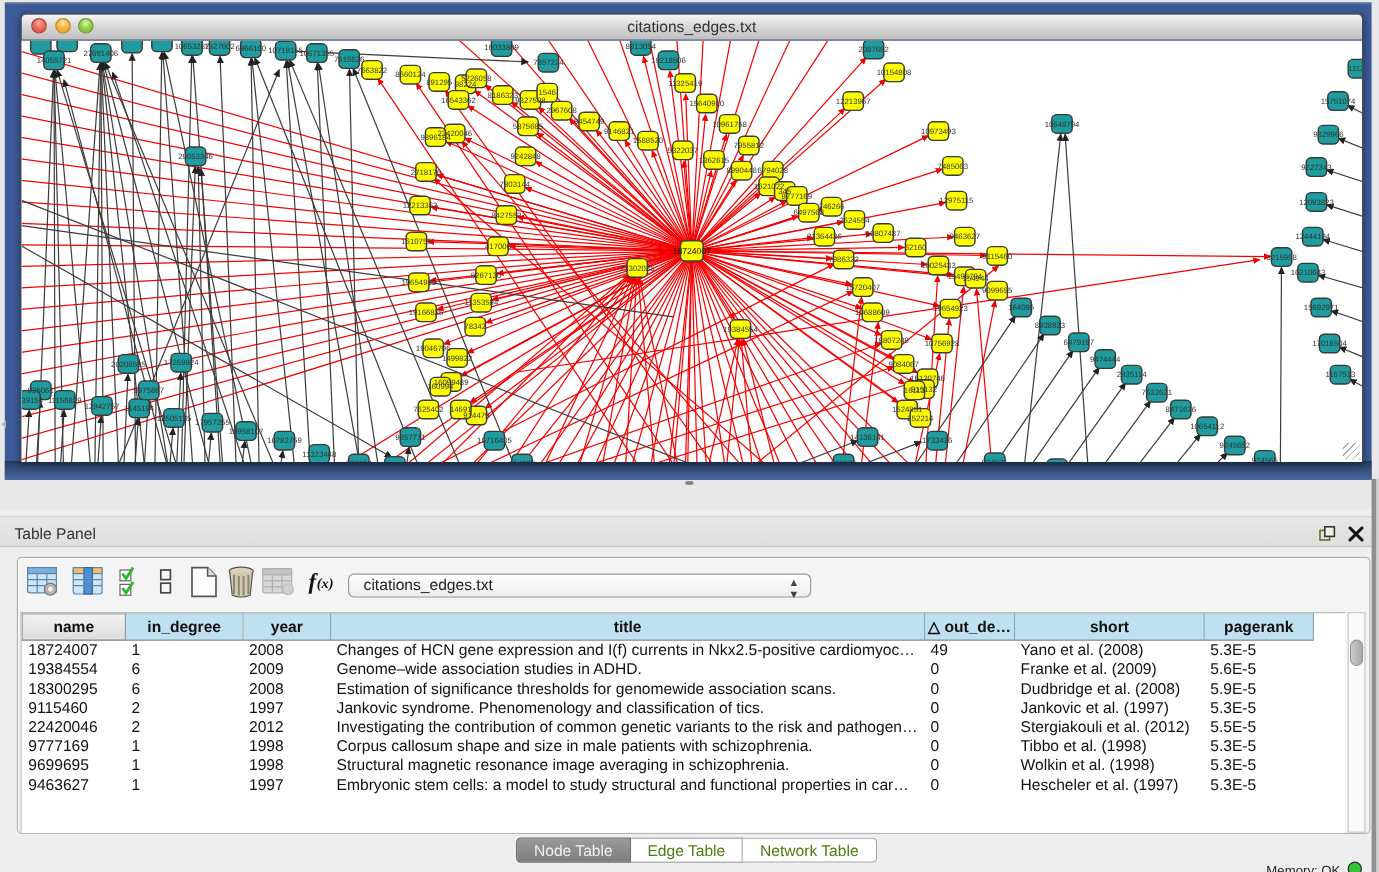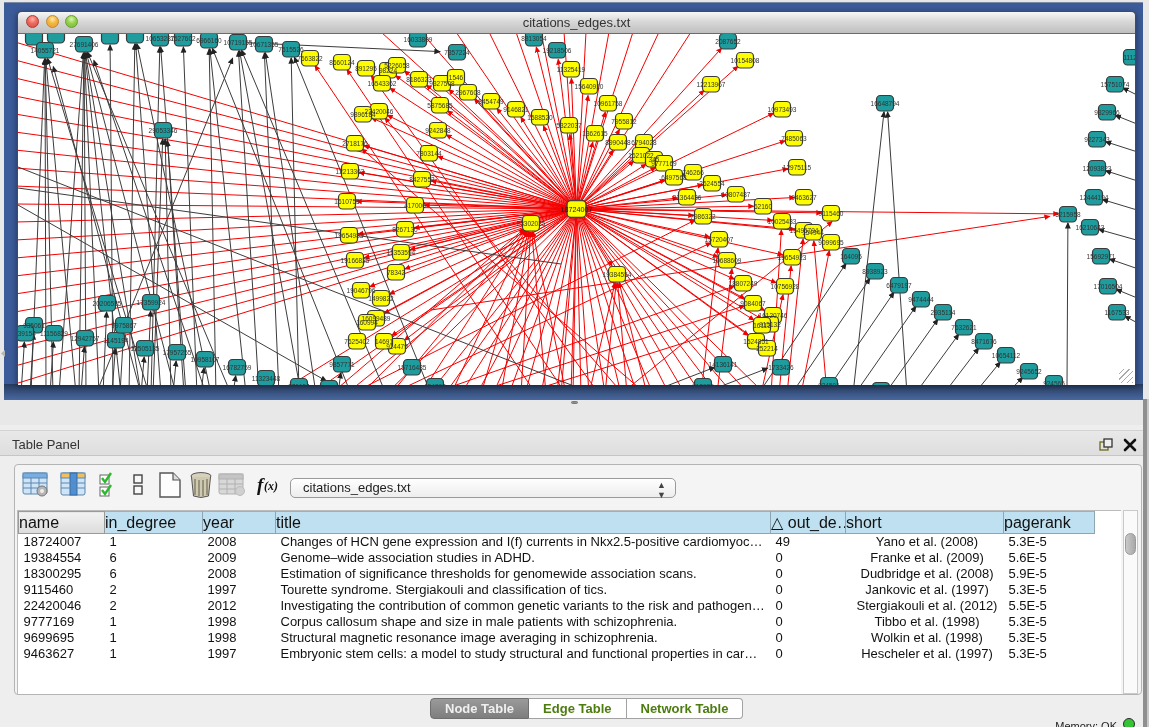--- a/index.html
+++ b/index.html
@@ -24,27 +24,27 @@
 #tablepanel { position:absolute; left:0; top:399px; width:1143px; height:328px; background:#eeeeee;margin-top:26px; }
 #tp-head { position:absolute; left:0; top:5px; width:1143px; height:26px; background:linear-gradient(#e8e8e8,#dedede); border-top:1px solid #d2d2d2; border-bottom:1px solid #c6c6c6; }
 #tp-title { position:absolute; left:12px; top:6px; font-size:13px; color:#333; }
 #tp-icons { position:absolute; right:3px; top:6px; }
 #panelbox { position:absolute; left:14px; top:39px; width:1128px; height:231px; background:#f4f4f4; border:1px solid #b4b4b4; border-radius:4px; }
 #toolbar { position:absolute; left:4px; top:4px; width:1118px; height:36px; }
 #dropdown { position:absolute; left:271px; top:9px; width:386px; height:20px; border:1px solid #9a9a9a; border-radius:5px; background:linear-gradient(#ffffff,#ededed); font-size:13px; color:#222; line-height:18px; padding-left:12px; }
 #dd-arrows { position:absolute; right:9px; top:1px; font-size:9px; color:#444; line-height:10px; text-align:center; }
 #tablewrap { position:absolute; left:2px; top:45px; width:1104px; height:184px; overflow:hidden; background:#fff; border-top:1px solid #bbb; border-left:1px solid #bbb; }
 table { border-collapse:collapse; table-layout:fixed; width:1076px; font-size:13px; }
-th { height:22px; font-weight:normal; font-size:16px; color:#111; background:#bfe0f1; border:1px solid #8ea6b2; border-top:1px solid #9ab2be; text-align:left; overflow:hidden; white-space:nowrap; }
+th { height:22px; font-weight:bold; font-size:13px; color:#111; background:#bfe0f1; border:1px solid #8ea6b2; border-top:1px solid #9ab2be; text-align:center; overflow:hidden; white-space:nowrap; }
 th.c0 { background:linear-gradient(#f2f2f2,#dcdcdc); border-color:#9a9a9a; }
 td { height:16px; padding:0 0 0 5px; color:#111; overflow:hidden; white-space:nowrap; vertical-align:middle; }
-td.c5 { text-align:center; }
+td.c5 { }
 #scrollbar { position:absolute; right:3px; top:45px; width:15px; height:184px; background:#fafafa; border:1px solid #c9c9c9; }
 #thumb { position:absolute; left:1px; top:22px; width:11px; height:22px; background:linear-gradient(90deg,#c9c9c9,#a8a8a8); border:1px solid #999; border-radius:6px; }
-#tabs { position:absolute; left:430px; top:273px; height:21px; font-size:13px;font-weight:bold; }
+#tabs { position:absolute; left:430px; top:273px; height:21px; font-size:13px; }
 .tab { float:left; height:21px; line-height:20px; padding:0 14px; background:#fff; border:1px solid #a2a2a2; border-left:none; color:#4d7c0f; }
 .tab.first { border-left:1px solid #8a8a8a; border-radius:4px 0 0 4px; background:linear-gradient(#9a9a9a,#7e7e7e); border-color:#6f6f6f; color:#f0f0f0; }
 .tab.last { border-radius:0 4px 4px 0; }
 #statusbar { position:absolute; left:0; top:292px; width:1143px; height:18px; font-size:11px; color:#222; }
 #memok { position:absolute; right:26px; top:3px; }
 #greendot { position:absolute; right:8px; top:1px; width:12px; height:12px; border-radius:50%; background:#35c435; border:1px solid #2a2a2a; }
 #rightstrip { position:absolute; right:0px; top:399px; width:6px; height:328px; background:linear-gradient(90deg,#8f8f8f 0 4px,#c9c9c9 4px); }
 </style></head>
 <body>
 <div id="app">
@@ -719,21 +719,21 @@
                 <td class="c2">2008</td>
                 <td class="c3">Estimation of significance thresholds for genomewide association scans.</td>
                 <td class="c4">0</td>
                 <td class="c5">Dudbridge et al. (2008)</td>
                 <td class="c6">5.9E-5</td>
               </tr>
               <tr>
                 <td class="c0">9115460</td>
                 <td class="c1">2</td>
                 <td class="c2">1997</td>
-                <td class="c3">Tourette syndrome. Stergiakouli and classification of tics.</td>
+                <td class="c3">Jankovic syndrome. Phenomenology and classification of tics.</td>
                 <td class="c4">0</td>
                 <td class="c5">Jankovic et al. (1997)</td>
                 <td class="c6">5.3E-5</td>
               </tr>
               <tr>
                 <td class="c0">22420046</td>
                 <td class="c1">2</td>
                 <td class="c2">2012</td>
                 <td class="c3">Investigating the contribution of common genetic variants to the risk and pathogen…</td>
                 <td class="c4">0</td>

